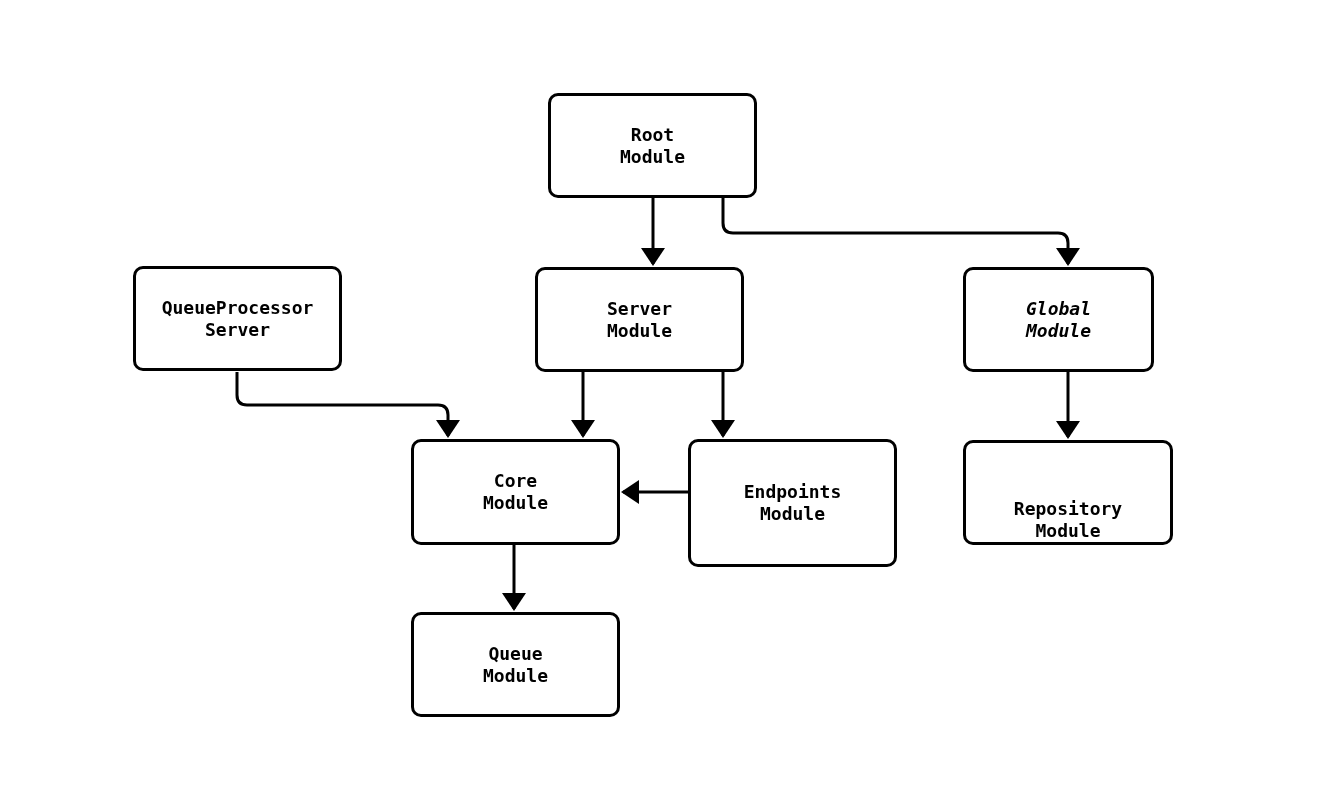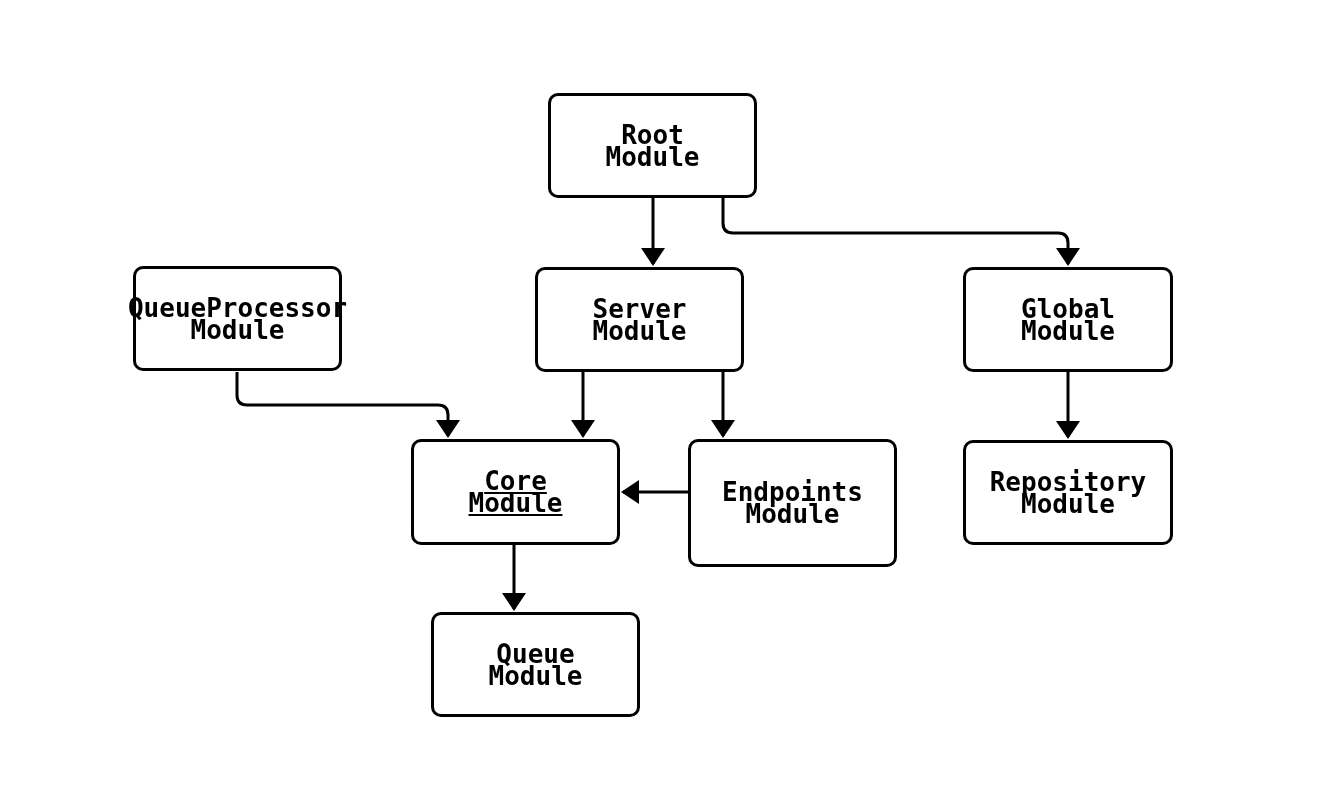--- a/index.html
+++ b/index.html
@@ -27,35 +27,35 @@
     width: 209px;
     height: 105px;
     background: #ffffff;
     border: 3px solid #000000;
     border-radius: 10px;
     display: flex;
     align-items: center;
     justify-content: center;
   }
   .node-label {
-    font-size: 26px;
+    font-size: 18px;
     font-weight: bold;
     line-height: 22px;
     color: #000000;
     text-align: center;
     white-space: pre-line;
   }
   .node-root          { left: 548px;  top: 93px;  }
   .node-queueprocessor{ left: 133px;  top: 266px; }
   .node-server        { left: 535px;  top: 267px; }
-  .node-global        { left: 963px;  top: 267px; width: 210px; }
-  .node-core          { left: 411px;  top: 439px; height: 106px; text-decoration: underline; }
+  .node-global        { left: 963px;  top: 267px; width: 191px; font-style: italic; }
+  .node-core          { left: 411px;  top: 439px; height: 106px; }
   .node-endpoints     { left: 688px;  top: 439px; height: 128px; }
-  .node-repository    { left: 963px;  top: 440px; width: 210px; }
-  .node-queue         { left: 411px;  top: 612px; margin-left: 20px; }
+  .node-repository    { left: 963px;  top: 440px; width: 210px; align-items: flex-end; }
+  .node-queue         { left: 411px;  top: 612px; }
 </style>
 </head>
 <body>
 
 <div class="canvas">
 
   <svg class="edges-layer" width="1337" height="809" viewBox="0 0 1337 809" xmlns="http://www.w3.org/2000/svg">
     <defs>
       <marker id="arrow" markerUnits="userSpaceOnUse" markerWidth="18" markerHeight="26" viewBox="0 0 18 26" refX="16" refY="13" orient="auto">
         <polygon points="0,1 18,13 0,25" fill="#000000"></polygon>
@@ -79,21 +79,21 @@
     <path d="M514 545 L514 609" marker-end="url(#arrow)"></path>
   </svg>
 
   <div class="node node-root">
     <span class="node-label">Root
 Module</span>
   </div>
 
   <div class="node node-queueprocessor">
     <span class="node-label">QueueProcessor
-Module</span>
+Server</span>
   </div>
 
   <div class="node node-server">
     <span class="node-label">Server
 Module</span>
   </div>
 
   <div class="node node-global">
     <span class="node-label">Global
 Module</span>

